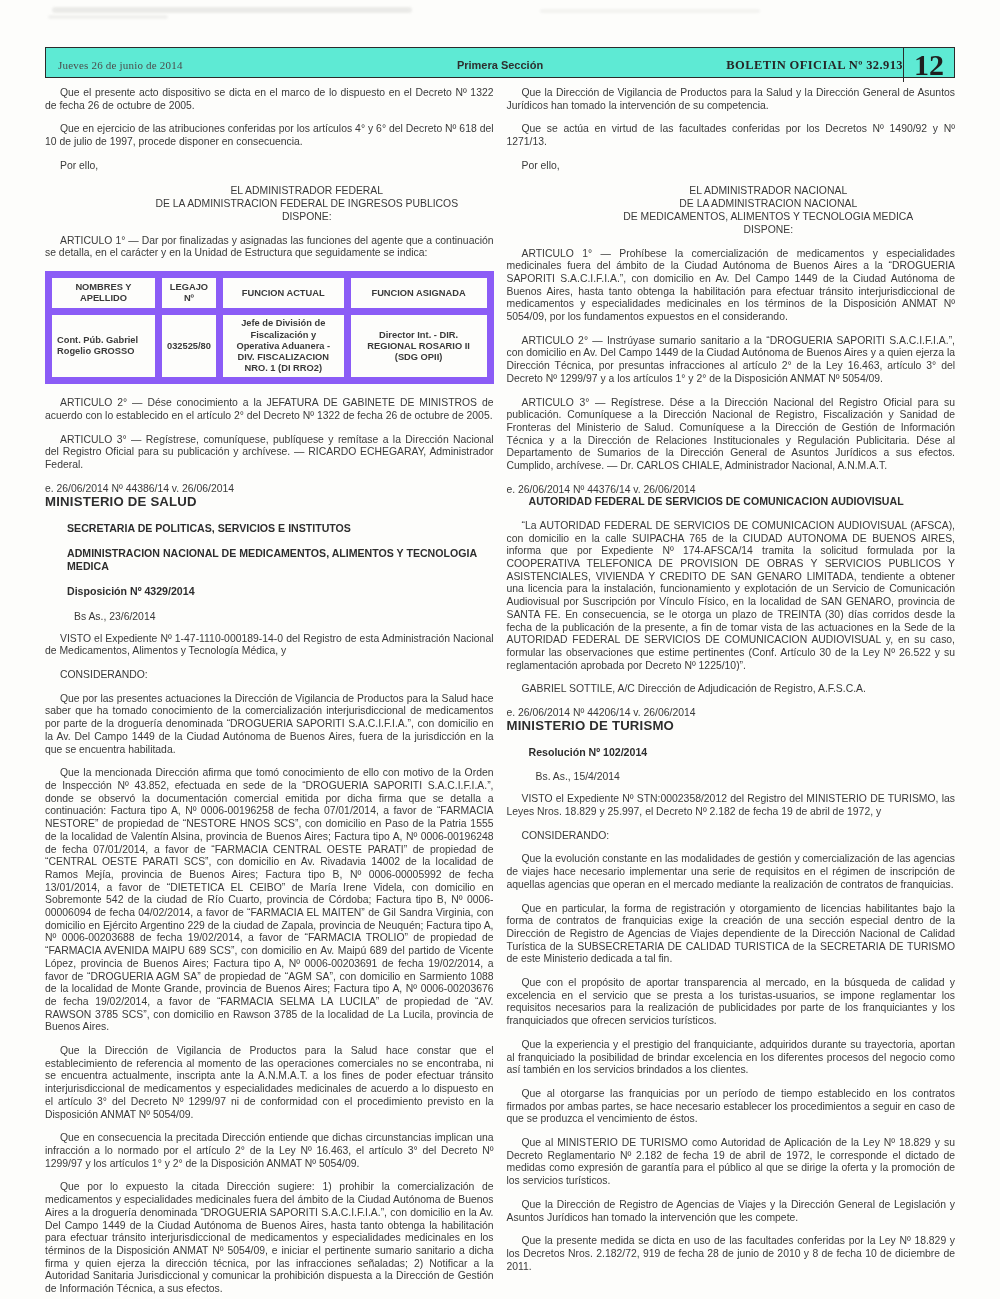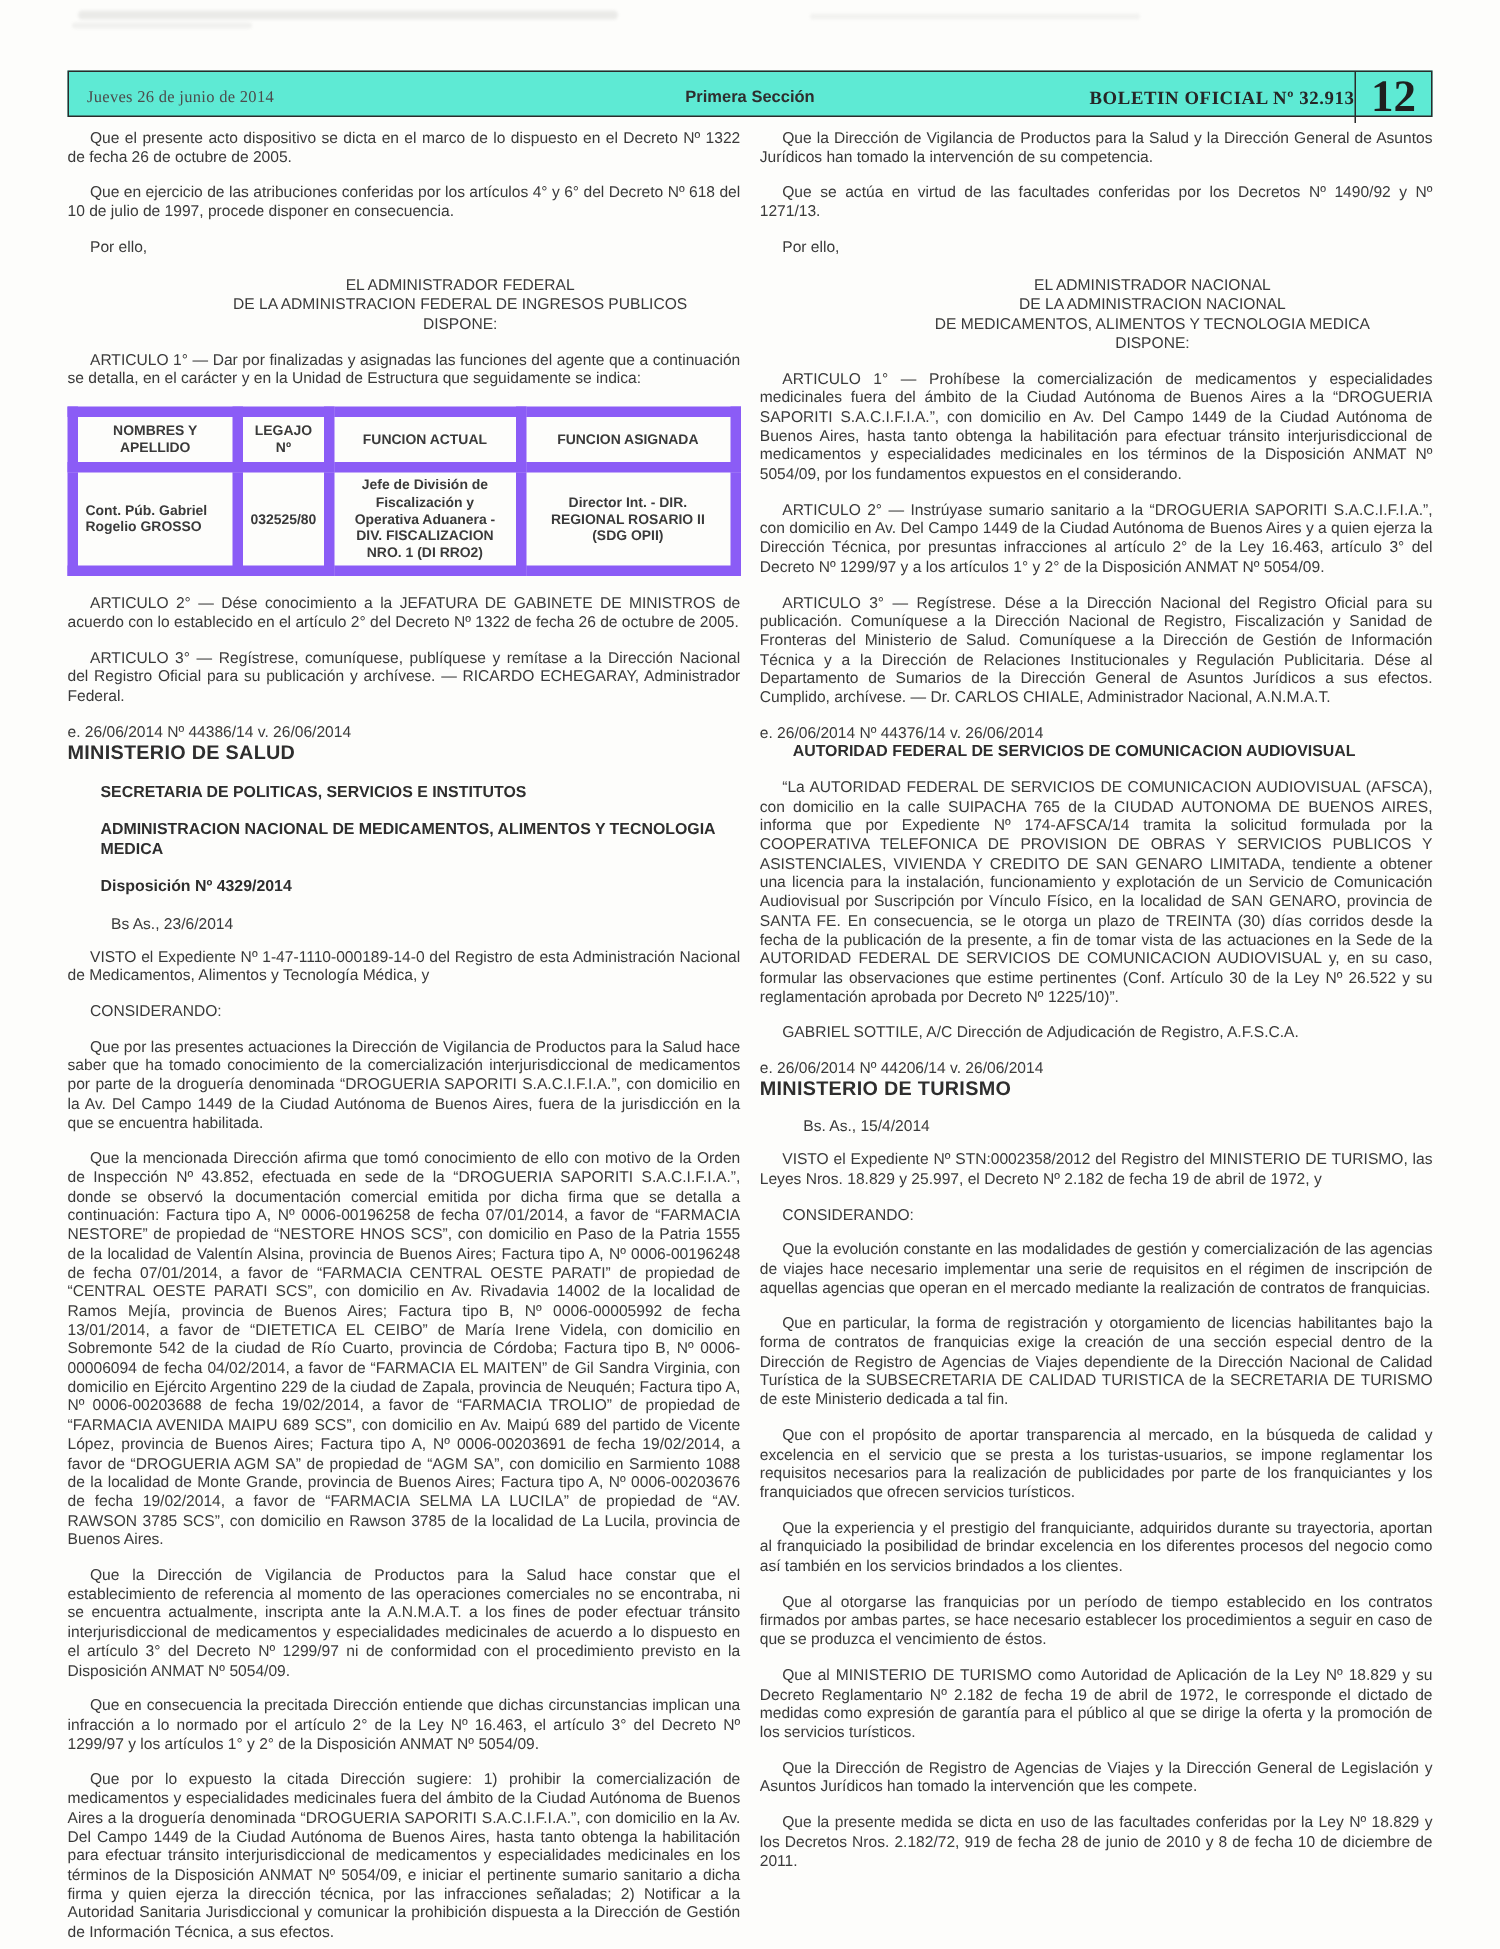--- a/index.html
+++ b/index.html
@@ -129,20 +129,21 @@
         <p class="para">ARTICULO 2° — Instrúyase sumario sanitario a la “DROGUERIA SAPORITI S.A.C.I.F.I.A.”, con domicilio en Av. Del Campo 1449 de la Ciudad Autónoma de Buenos Aires y a quien ejerza la Dirección Técnica, por presuntas infracciones al artículo 2° de la Ley 16.463, artículo 3° del Decreto Nº 1299/97 y a los artículos 1° y 2° de la Disposición ANMAT Nº 5054/09.</p>
         <p class="para">ARTICULO 3° — Regístrese. Dése a la Dirección Nacional del Registro Oficial para su publicación. Comuníquese a la Dirección Nacional de Registro, Fiscalización y Sanidad de Fronteras del Ministerio de Salud. Comuníquese a la Dirección de Gestión de Información Técnica y a la Dirección de Relaciones Institucionales y Regulación Publicitaria. Dése al Departamento de Sumarios de la Dirección General de Asuntos Jurídicos a sus efectos. Cumplido, archívese. — Dr. CARLOS CHIALE, Administrador Nacional, A.N.M.A.T.</p>
         <p class="stamp">e. 26/06/2014 Nº 44376/14 v. 26/06/2014</p>
 
         <div class="subhead mt-lg">AUTORIDAD FEDERAL DE SERVICIOS DE COMUNICACION AUDIOVISUAL</div>
         <p class="para">“La AUTORIDAD FEDERAL DE SERVICIOS DE COMUNICACION AUDIOVISUAL (AFSCA), con domicilio en la calle SUIPACHA 765 de la CIUDAD AUTONOMA DE BUENOS AIRES, informa que por Expediente Nº 174-AFSCA/14 tramita la solicitud formulada por la COOPERATIVA TELEFONICA DE PROVISION DE OBRAS Y SERVICIOS PUBLICOS Y ASISTENCIALES, VIVIENDA Y CREDITO DE SAN GENARO LIMITADA, tendiente a obtener una licencia para la instalación, funcionamiento y explotación de un Servicio de Comunicación Audiovisual por Suscripción por Vínculo Físico, en la localidad de SAN GENARO, provincia de SANTA FE. En consecuencia, se le otorga un plazo de TREINTA (30) días corridos desde la fecha de la publicación de la presente, a fin de tomar vista de las actuaciones en la Sede de la AUTORIDAD FEDERAL DE SERVICIOS DE COMUNICACION AUDIOVISUAL y, en su caso, formular las observaciones que estime pertinentes (Conf. Artículo 30 de la Ley Nº 26.522 y su reglamentación aprobada por Decreto Nº 1225/10)”.</p>
         <p class="para">GABRIEL SOTTILE, A/C Dirección de Adjudicación de Registro, A.F.S.C.A.</p>
         <p class="stamp">e. 26/06/2014 Nº 44206/14 v. 26/06/2014</p>
 
         <h1 class="ministry mt-md">MINISTERIO DE TURISMO</h1>
+        <div class="subhead">Resolución Nº 102/2014</div>
         <p class="place-date">Bs. As., 15/4/2014</p>
         <p class="para">VISTO el Expediente Nº STN:0002358/2012 del Registro del MINISTERIO DE TURISMO, las Leyes Nros. 18.829 y 25.997, el Decreto Nº 2.182 de fecha 19 de abril de 1972, y</p>
         <p class="para">CONSIDERANDO:</p>
         <p class="para">Que la evolución constante en las modalidades de gestión y comercialización de las agencias de viajes hace necesario implementar una serie de requisitos en el régimen de inscripción de aquellas agencias que operan en el mercado mediante la realización de contratos de franquicias.</p>
         <p class="para">Que en particular, la forma de registración y otorgamiento de licencias habilitantes bajo la forma de contratos de franquicias exige la creación de una sección especial dentro de la Dirección de Registro de Agencias de Viajes dependiente de la Dirección Nacional de Calidad Turística de la SUBSECRETARIA DE CALIDAD TURISTICA de la SECRETARIA DE TURISMO de este Ministerio dedicada a tal fin.</p>
         <p class="para">Que con el propósito de aportar transparencia al mercado, en la búsqueda de calidad y excelencia en el servicio que se presta a los turistas-usuarios, se impone reglamentar los requisitos necesarios para la realización de publicidades por parte de los franquiciantes y los franquiciados que ofrecen servicios turísticos.</p>
         <p class="para">Que la experiencia y el prestigio del franquiciante, adquiridos durante su trayectoria, aportan al franquiciado la posibilidad de brindar excelencia en los diferentes procesos del negocio como así también en los servicios brindados a los clientes.</p>
         <p class="para">Que al otorgarse las franquicias por un período de tiempo establecido en los contratos firmados por ambas partes, se hace necesario establecer los procedimientos a seguir en caso de que se produzca el vencimiento de éstos.</p>
         <p class="para">Que al MINISTERIO DE TURISMO como Autoridad de Aplicación de la Ley Nº 18.829 y su Decreto Reglamentario Nº 2.182 de fecha 19 de abril de 1972, le corresponde el dictado de medidas como expresión de garantía para el público al que se dirige la oferta y la promoción de los servicios turísticos.</p>
         <p class="para">Que la Dirección de Registro de Agencias de Viajes y la Dirección General de Legislación y Asuntos Jurídicos han tomado la intervención que les compete.</p>

